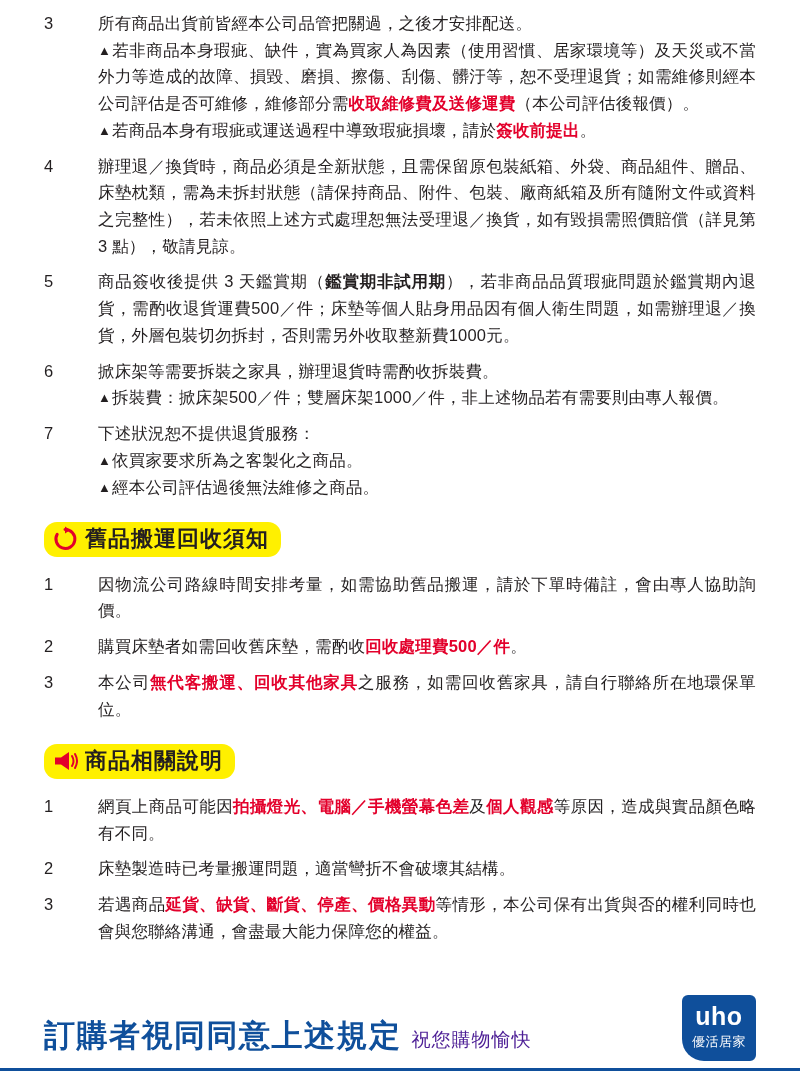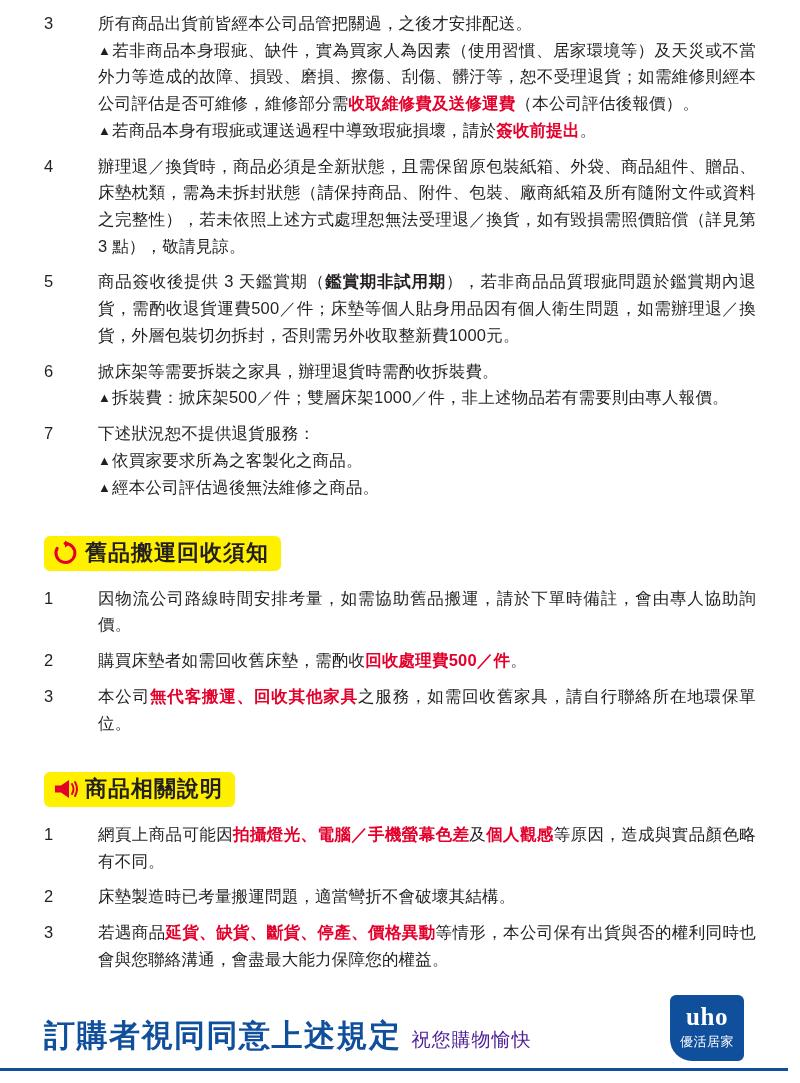--- a/index.html
+++ b/index.html
@@ -67,46 +67,44 @@
     margin-top: 22px;
     margin-bottom: 14px;
     display: flex;
     align-items: center;
   }
   .section-tag {
     display: inline-flex;
     align-items: center;
     background: #fff000;
     padding: 3px 12px 4px 8px;
-    border-radius: 6px;
-    margin-top: 14px;
+    border-radius: 13px;
   }
   .section-tag .sec-title {
     font-size: 22px;
     font-weight: bold;
     letter-spacing: 1px;
     color: #231f20;
     line-height: 1.25;
   }
   .sec-icon {
     width: 26px;
     height: 26px;
     min-width: 26px;
     margin-right: 7px;
     display: inline-block;
   }
 
   
   .footer {
     position: absolute;
     left: 0;
-    right: 12px;
+    right: 0;
     bottom: 0;
     height: 96px;
-    font-family: Liberation Serif, serif;
   }
   .footer-line {
     position: absolute;
     left: 0;
     right: 0;
     bottom: 12px;
     height: 3px;
     background: #0f4f9b;
   }
   .footer-text {

